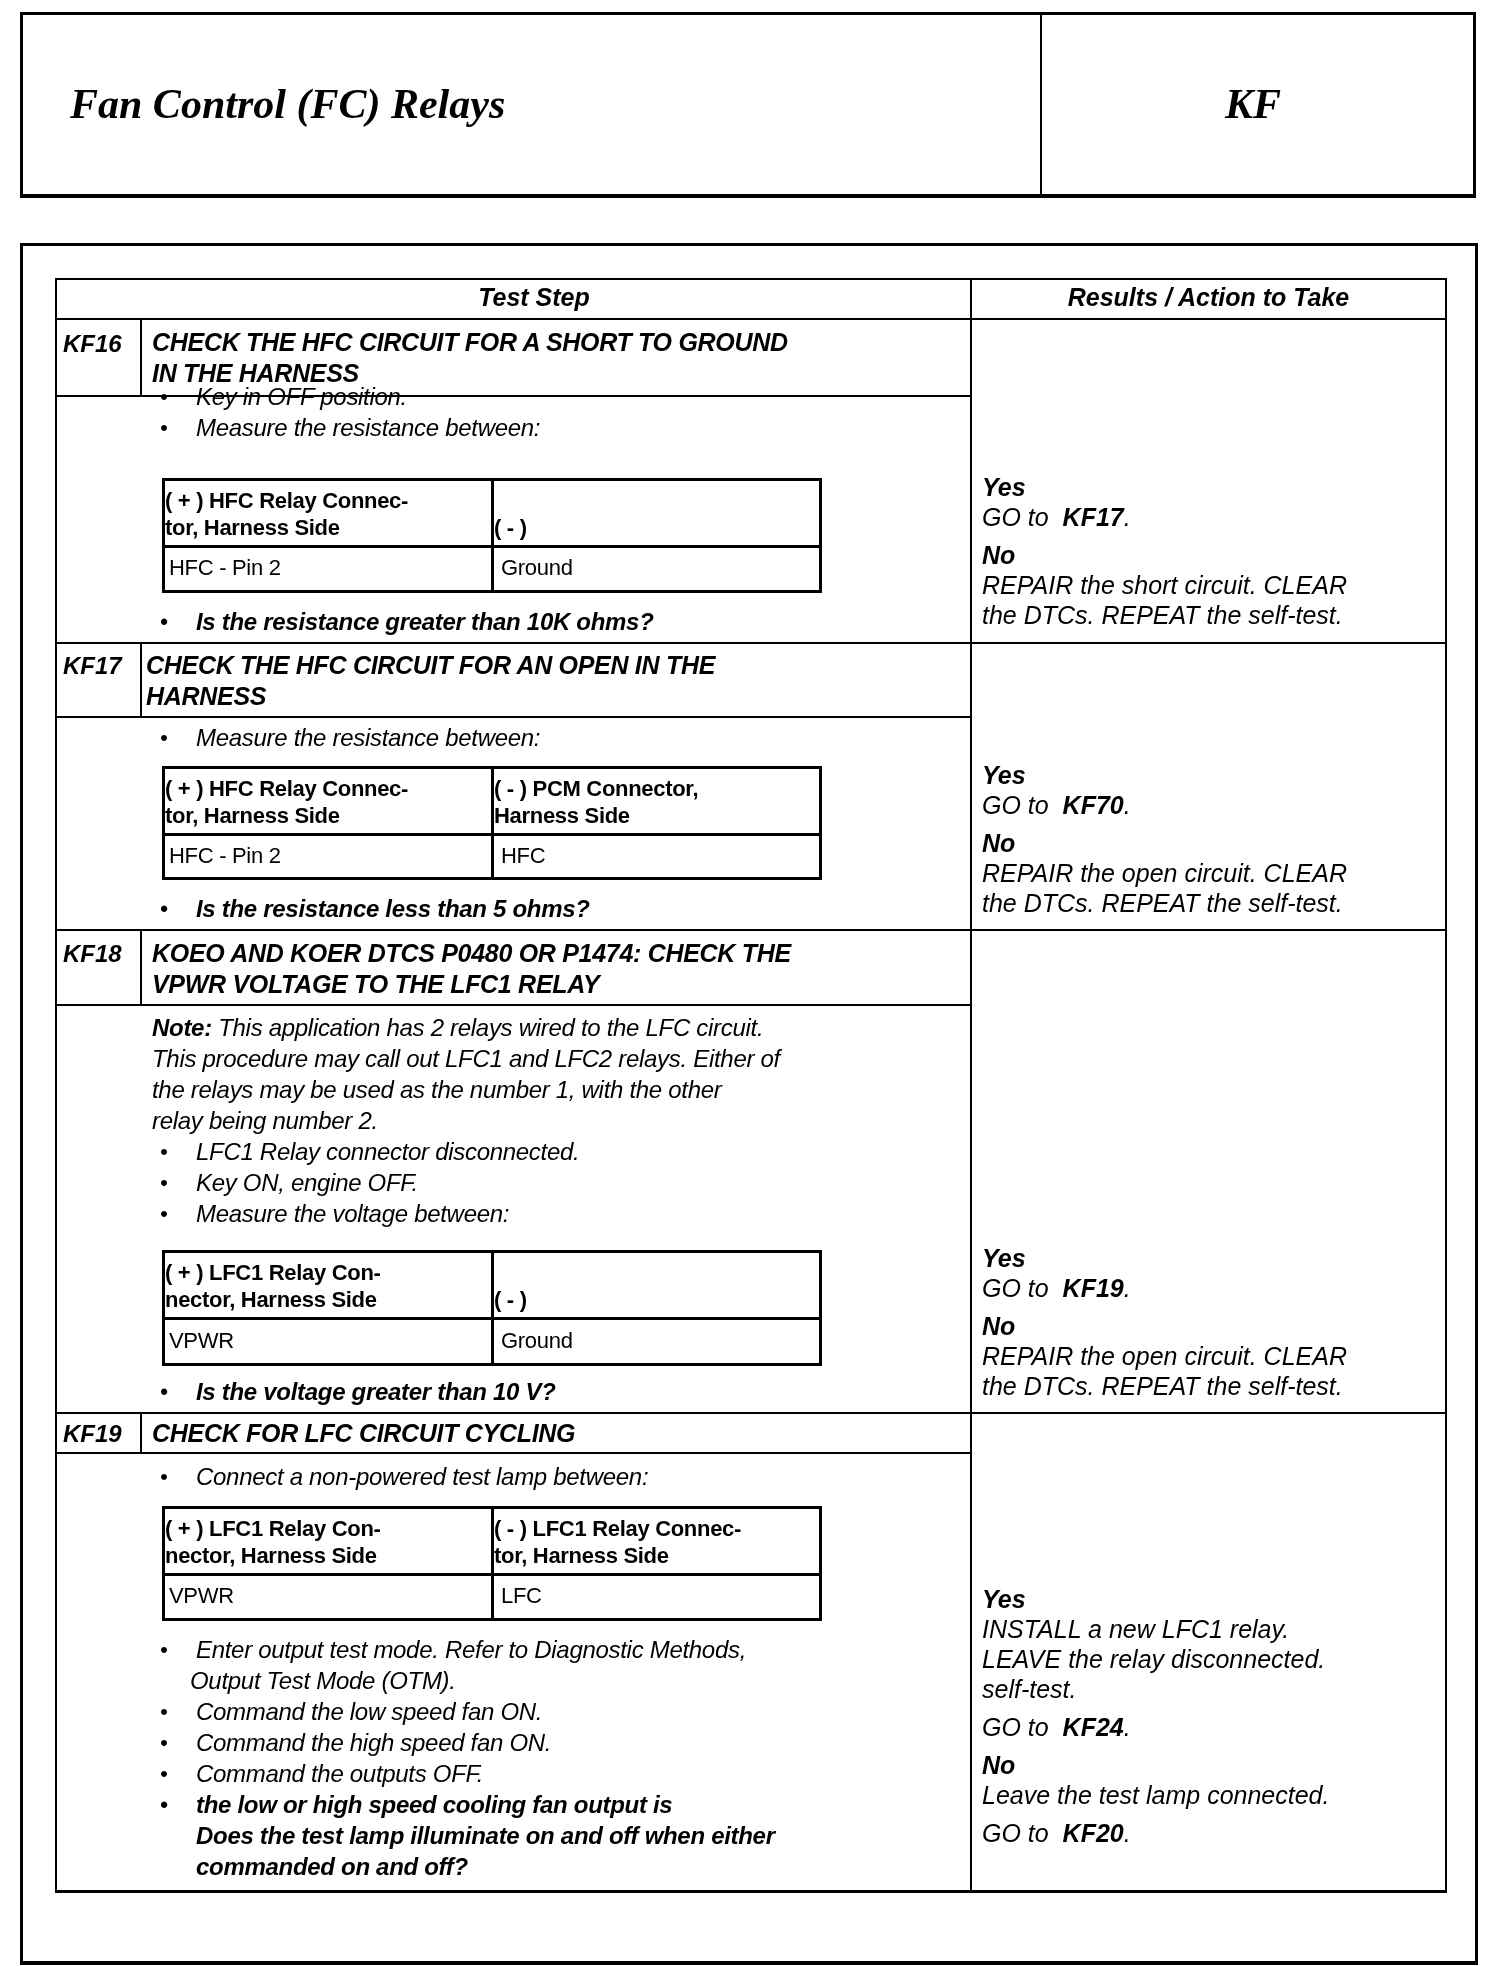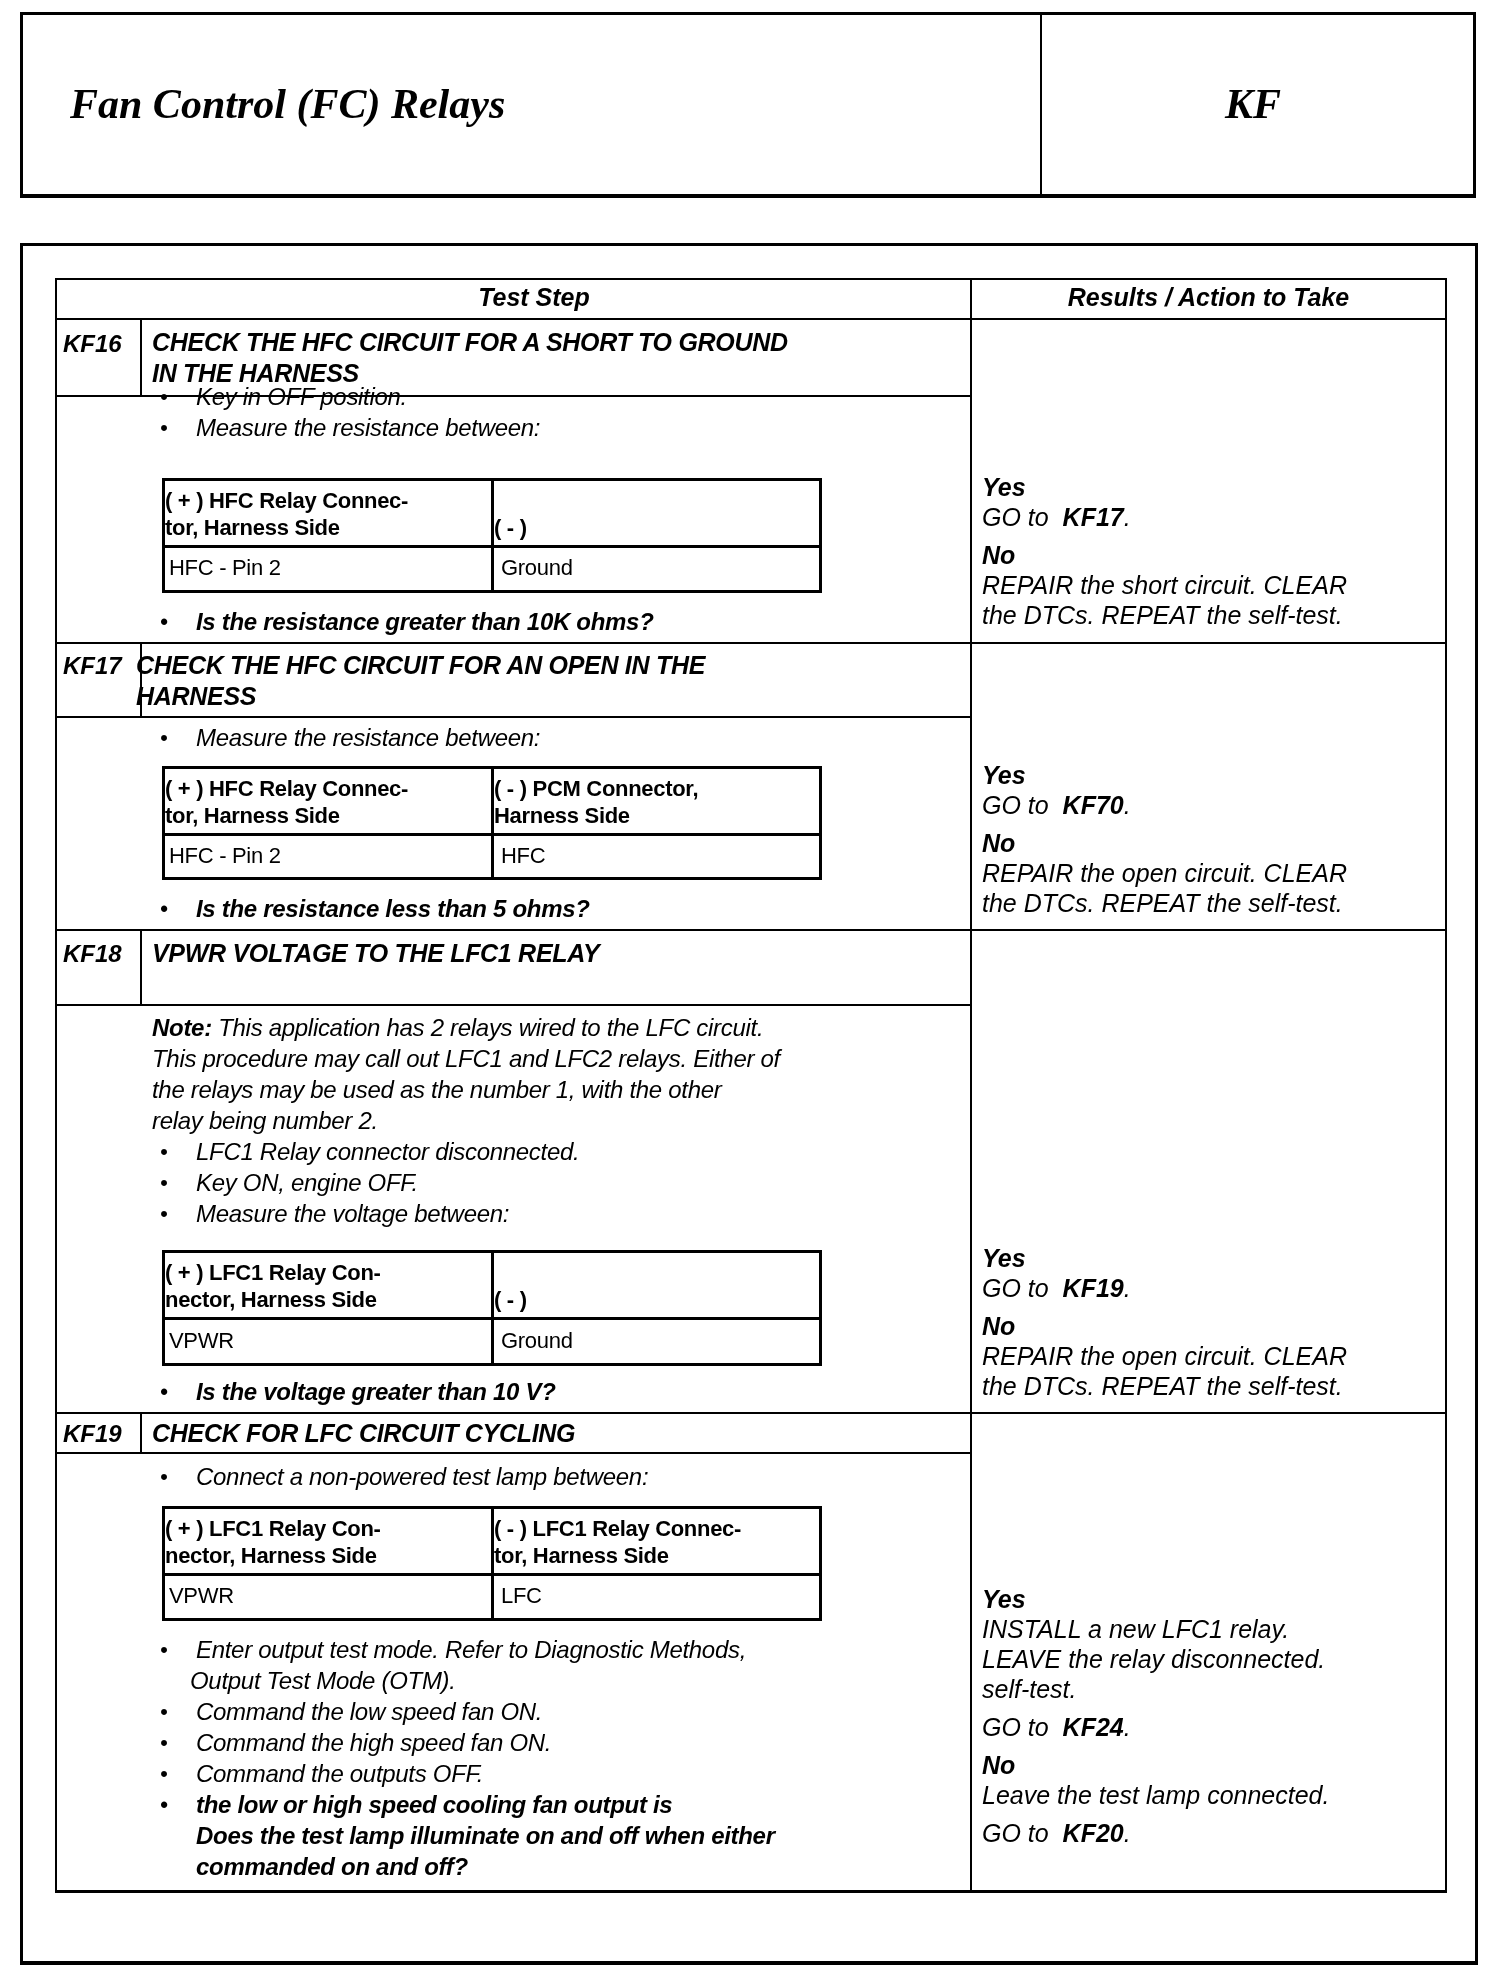--- a/index.html
+++ b/index.html
@@ -107,21 +107,21 @@
 <div class="abs sans res" style="left:982px; top:472px; width:460px;">
   <span class="lbl">Yes</span>
   <span>GO to</span>&nbsp;&nbsp;<b>KF17</b>.
   <span class="gap"></span>
   <span class="lbl">No</span>
   <span style="display:block">REPAIR the short circuit. CLEAR</span>
   <span style="display:block">the DTCs. REPEAT the self-test.</span>
 </div>
 
 <div class="abs sans stepid" style="left:63px; top:652px;">KF17</div>
-<div class="abs sans steptitle" style="left:136px; top:650px; width:810px;">
+<div class="abs sans steptitle" style="left:146px; top:650px; width:810px;">
   <div>CHECK THE HFC CIRCUIT FOR AN OPEN IN THE</div>
   <div>HARNESS</div>
 </div>
 <div class="abs sans body-text" style="left:152px; top:722px; width:810px;">
   <div class="bullet">Measure the resistance between:</div>
 </div>
 <div class="mini sans" style="left:162px; top:766px; width:660px; height:114px;">
   <div class="vd"></div>
   <div class="hd" style="top:64px;"></div>
   <div class="c h" style="left:0; width:326px; top:6px;">
@@ -142,20 +142,21 @@
   <span class="lbl">Yes</span>
   <span>GO to</span>&nbsp;&nbsp;<b>KF70</b>.
   <span class="gap"></span>
   <span class="lbl">No</span>
   <span style="display:block">REPAIR the open circuit. CLEAR</span>
   <span style="display:block">the DTCs. REPEAT the self-test.</span>
 </div>
 
 <div class="abs sans stepid" style="left:63px; top:940px;">KF18</div>
 <div class="abs sans steptitle" style="left:152px; top:938px; width:810px;">
+  <div>KOEO AND KOER DTCS P0480 OR P1474: CHECK THE</div>
   <div>VPWR VOLTAGE TO THE LFC1 RELAY</div>
 </div>
 <div class="abs sans body-text" style="left:152px; top:1012px; width:810px;">
   <div><b>Note:</b><span> This application has 2 relays wired to the LFC circuit.</span></div>
   <div>This procedure may call out LFC1 and LFC2 relays. Either of</div>
   <div>the relays may be used as the number 1, with the other</div>
   <div>relay being number 2.</div>
 </div>
 <div class="abs sans body-text" style="left:152px; top:1136px; width:810px;">
   <div class="bullet">LFC1 Relay connector disconnected.</div>

